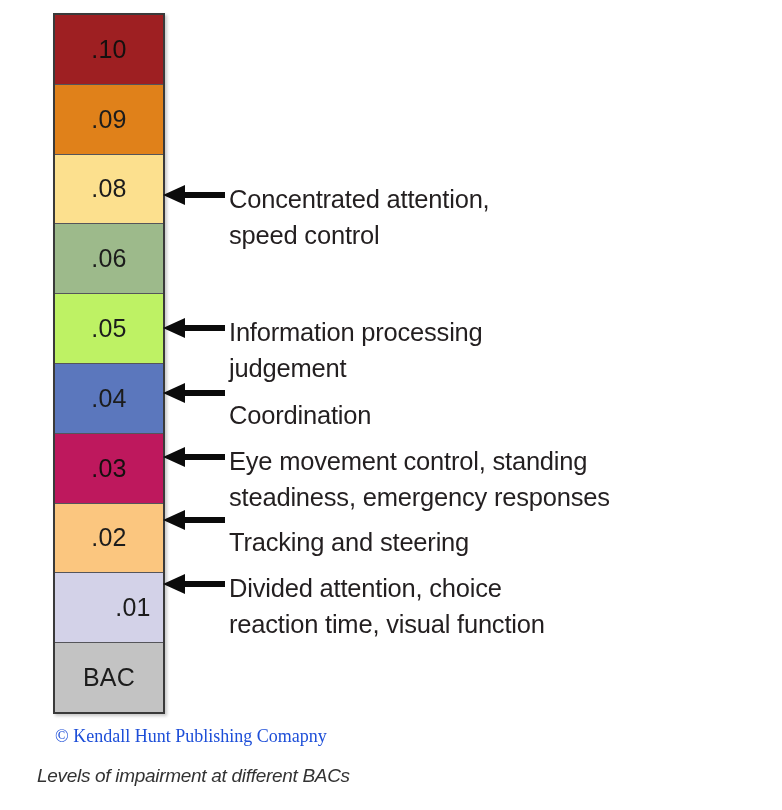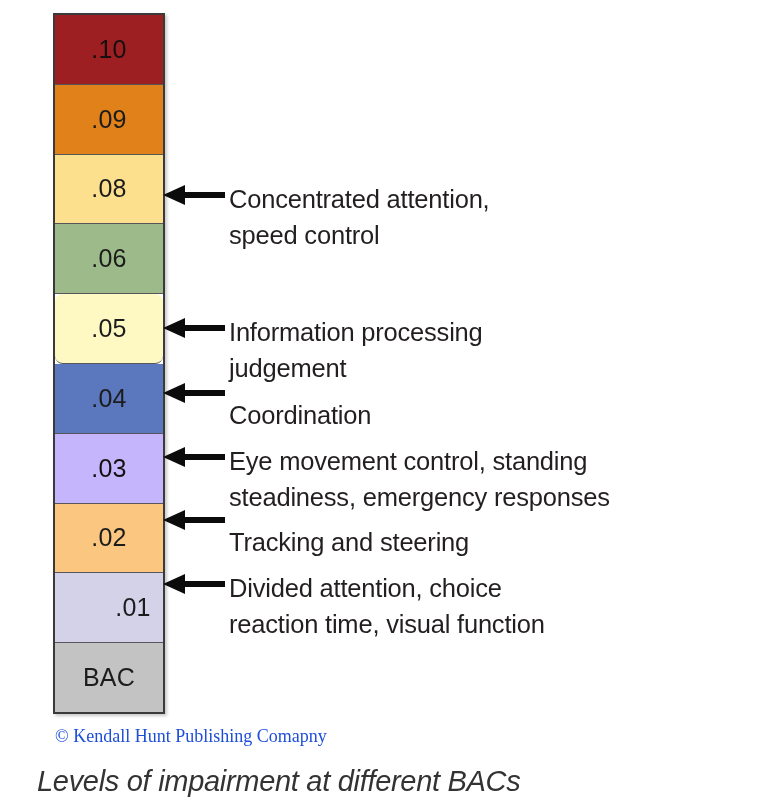--- a/index.html
+++ b/index.html
@@ -118,21 +118,21 @@
     color: #1d4ed8;
     white-space: nowrap;
   }
 
   #caption {
     position: absolute;
     left: 37px;
     top: 765px;
     font-family: "Liberation Sans", sans-serif;
     font-style: italic;
-    font-size: 29px;
+    font-size: 19px;
     color: #333333;
     letter-spacing: -0.3px;
     white-space: nowrap;
   }
 </style>
 </head>
 <body>
 
 <div id="figure">
 
@@ -142,27 +142,27 @@
       </div>
       <div class="band" style="background: rgb(224, 129, 26);">
         <span class="band-label">.09</span>
       </div>
       <div class="band" style="background: rgb(252, 224, 142);">
         <span class="band-label">.08</span>
       </div>
       <div class="band" style="background: rgb(157, 186, 139);">
         <span class="band-label">.06</span>
       </div>
-      <div class="band" style="background: #fef9c3; border-radius: 8px;">
+      <div class="band" style="background: #bef264;">
         <span class="band-label">.05</span>
       </div>
       <div class="band" style="background: rgb(91, 119, 189);">
         <span class="band-label">.04</span>
       </div>
-      <div class="band" style="background: #c4b5fd;">
+      <div class="band" style="background: #be185d;">
         <span class="band-label light-text">.03</span>
       </div>
       <div class="band" style="background: rgb(251, 198, 127);">
         <span class="band-label">.02</span>
       </div>
       <div class="band" style="background: rgb(211, 210, 232); padding-left: 48px;">
         <span class="band-label">.01</span>
       </div>
       <div class="band" style="background: rgb(195, 195, 195);">
         <span class="band-label">BAC</span>

